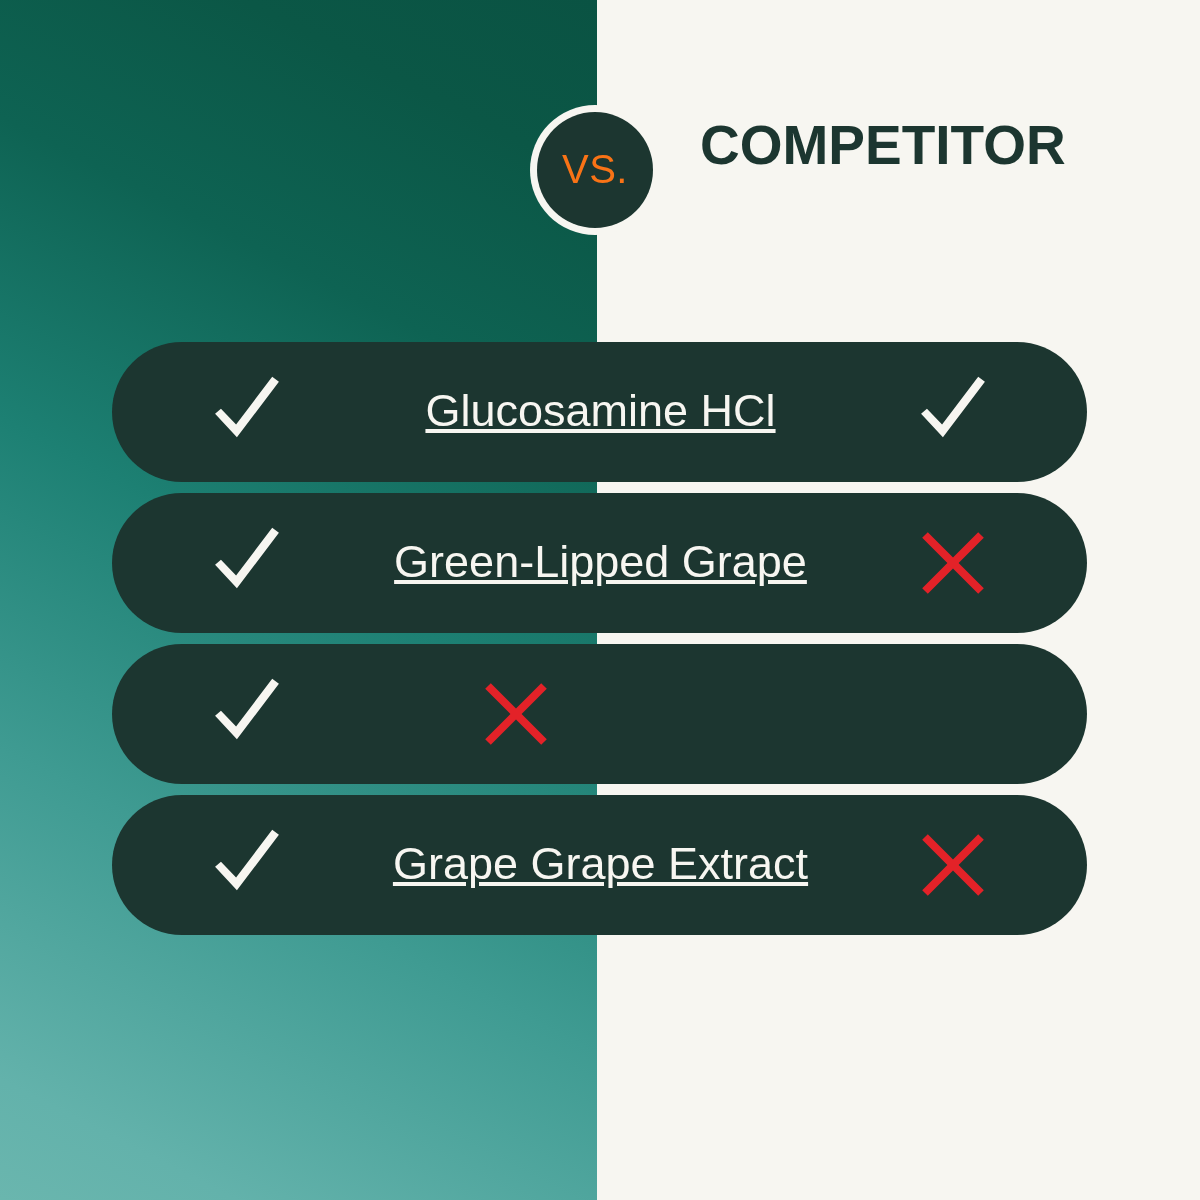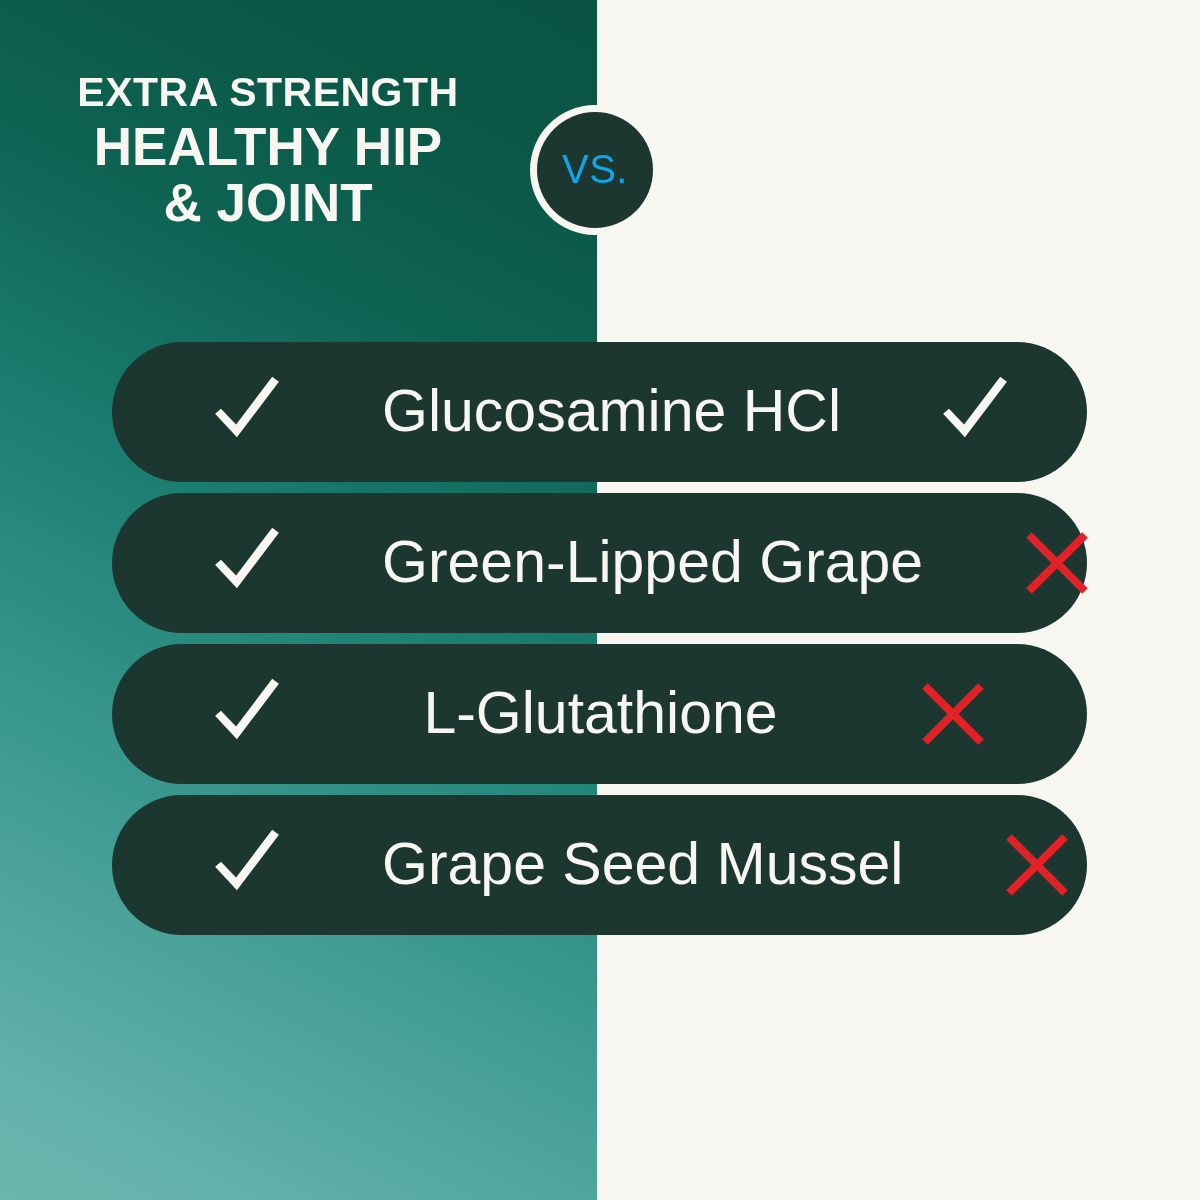--- a/index.html
+++ b/index.html
@@ -87,21 +87,21 @@
   .vs-inner {
     width: 116px;
     height: 116px;
     border-radius: 50%;
     background: #1c3630;
     display: flex;
     align-items: center;
     justify-content: center;
   }
   .vs-text {
-    color: #0ea5e9;
+    color: #f97316;
     font-size: 40px;
     font-weight: 500;
     letter-spacing: 0.5px;
     transform: translateY(-1px);
   }
 
   .competitor-title {
     position: absolute;
     left: 700px;
     top: 118px;
@@ -140,24 +140,25 @@
   }
   .cell-mid {
     flex: 1 1 auto;
     display: flex;
     align-items: center;
     justify-content: center;
     padding-bottom: 2px;
   }
   .ingredient {
     color: #f7f6f1;
-    font-size: 59px;
+    font-size: 45px;
     font-weight: 400;
     letter-spacing: 0px;
     white-space: nowrap;
+    text-decoration: underline;
   }
   .cell-right {
     width: 268px;
     display: flex;
     align-items: center;
     justify-content: center;
     flex: 0 0 auto;
   }
 
   .mark { display: block; }
@@ -167,32 +168,28 @@
 </head>
 <body>
 
 <div class="stage">
 
   <div class="bg-right"></div>
   <div class="bg-left"></div>
 
   <div class="header">
 
-    <div class="brand-title">
-      <span class="brand-line1">EXTRA STRENGTH</span>
-      <span class="brand-line2">HEALTHY HIP</span>
-      <span class="brand-line3">&amp; JOINT</span>
-    </div>
 
     <div class="vs-badge">
       <div class="vs-inner">
         <span class="vs-text">VS.</span>
       </div>
     </div>
 
+    <div class="competitor-title">COMPETITOR</div>
 
   </div>
 
   <div class="rows" id="rows">
       <div class="row">
         <div class="cell-left">
           <span>
             <svg class="mark check" viewBox="0 0 100 100" aria-hidden="true">
               <path d="M12 52 L38 80 L88 14 L80 8 L37 65 L19 46 Z" fill="#f7f6f1"></path>
             </svg>
@@ -229,41 +226,38 @@
         </div>
       </div>
       <div class="row">
         <div class="cell-left">
           <span>
             <svg class="mark check" viewBox="0 0 100 100" aria-hidden="true">
               <path d="M12 52 L38 80 L88 14 L80 8 L37 65 L19 46 Z" fill="#f7f6f1"></path>
             </svg>
           </span>
         </div>
-        <div class="cell-mid">
-          <span class="ingredient">L-Glutathione</span>
-        </div>
         <div class="cell-right">
           <span>
             <svg class="mark cross" viewBox="0 0 100 100" aria-hidden="true">
               <path d="M14 6 L50 42 L86 6 L94 14 L58 50 L94 86 L86 94 L50 58 L14 94 L6 86 L42 50 L6 14 Z" fill="#e32228"></path>
             </svg>
           </span>
         </div>
       </div>
       <div class="row">
         <div class="cell-left">
           <span>
             <svg class="mark check" viewBox="0 0 100 100" aria-hidden="true">
               <path d="M12 52 L38 80 L88 14 L80 8 L37 65 L19 46 Z" fill="#f7f6f1"></path>
             </svg>
           </span>
         </div>
         <div class="cell-mid">
-          <span class="ingredient">Grape Seed Mussel</span>
+          <span class="ingredient">Grape Grape Extract</span>
         </div>
         <div class="cell-right">
           <span>
             <svg class="mark cross" viewBox="0 0 100 100" aria-hidden="true">
               <path d="M14 6 L50 42 L86 6 L94 14 L58 50 L94 86 L86 94 L50 58 L14 94 L6 86 L42 50 L6 14 Z" fill="#e32228"></path>
             </svg>
           </span>
         </div>
       </div>
     </div>

